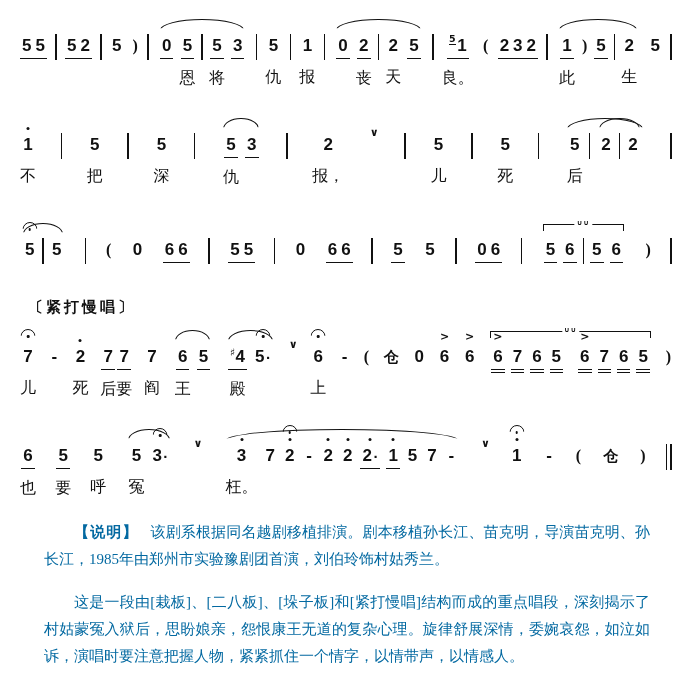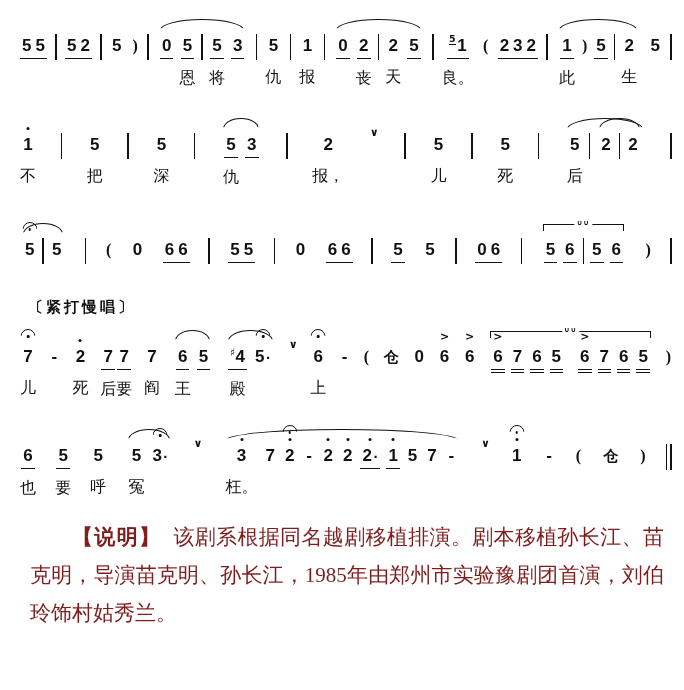--- a/index.html
+++ b/index.html
@@ -44,22 +44,22 @@
             border-radius:50%;clip-path:inset(0 0 58% 0);box-sizing:border-box;}
   .brk-line{position:absolute;top:-14px;left:2px;right:2px;height:6px;border-top:1.3px solid #111;
             border-left:1.3px solid #111;border-right:1.3px solid #111;}
   .brk-marks{position:absolute;top:-19px;left:50%;transform:translateX(-50%);background:#fff;
              padding:0 2px;font:bold 7px "DejaVu Sans",sans-serif;letter-spacing:1px;}
   
   .slabel{font-family:"Liberation Serif",serif;font-weight:bold;font-size:15px;letter-spacing:3px;
           margin:0 0 28px 8px;}
   
   .expl{margin-top:20px;padding:0 6px 0 8px;}
-  .expl p{margin:2px;font-family:"Liberation Serif","DejaVu Serif",serif;font-size:21px;
-          line-height:1.8;text-align:justify;text-indent:2em;color:#7f1d1d;}
+  .expl p{margin:16px;font-family:"Liberation Serif","DejaVu Serif",serif;font-size:15px;
+          line-height:1.8;text-align:justify;text-indent:2em;color:#0369a1;}
   .expl .hd{font-weight:bold;letter-spacing:1px;margin-right:12px;}
 </style>
 </head>
 <body>
 
 <div class="page">
   <div id="score">
       <div class="mline l1">
         <span class="grp beam">
           <span class="cell">
@@ -710,14 +710,15 @@
         </span>
         <span class="par">)</span>
         <span class="dbar">
           <i></i>
           <i></i>
         </span>
       </div>
     </div>
   <div class="expl">
     <p><span class="hd">【说明】</span><span>该剧系根据同名越剧移植排演。剧本移植孙长江、苗克明，导演苗克明、孙长江，1985年由郑州市实验豫剧团首演，刘伯玲饰村姑秀兰。</span></p>
+    <p><span>这是一段由[栽板]、[二八板]、[垛子板]和[紧打慢唱]结构而成的重点唱段，深刻揭示了村姑蒙冤入狱后，思盼娘亲，怨恨康王无道的复杂心理。旋律舒展深情，委婉哀怨，如泣如诉，演唱时要注意把握人物，紧紧抓住一个情字，以情带声，以情感人。</span></p>
   </div>
 </div>
 
 </body></html>

